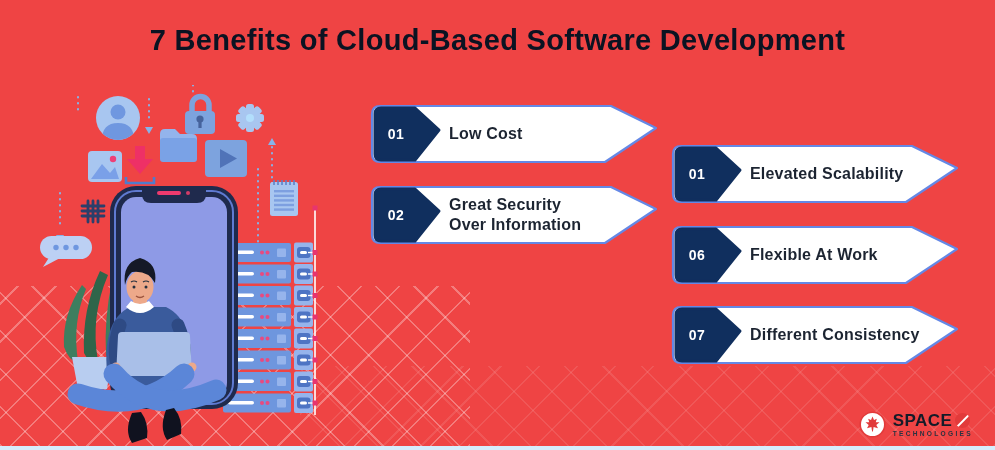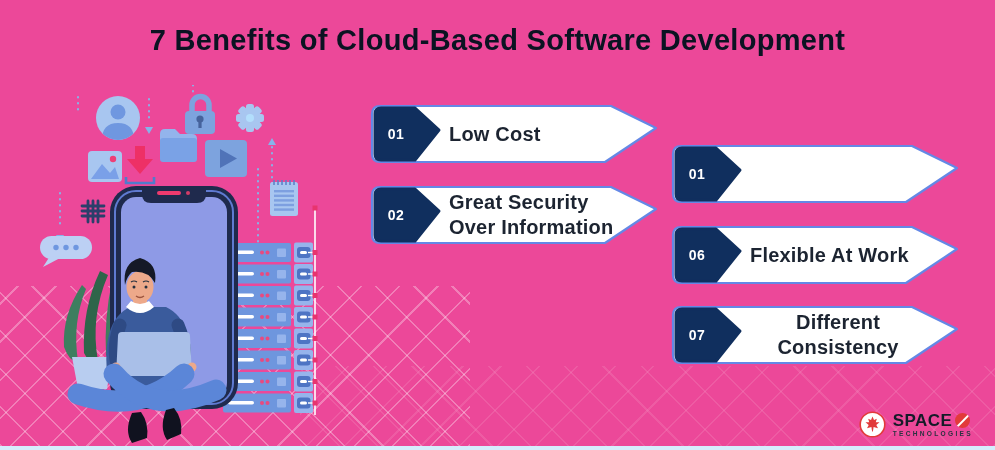--- a/index.html
+++ b/index.html
@@ -1,19 +1,19 @@
 <!DOCTYPE html>
 <html><head>
 <meta charset="utf-8">
 <style>
   * { margin:0; padding:0; box-sizing:border-box; }
   body { font-family:"Liberation Sans", sans-serif; }
   .frame{
     position:relative; width:995px; height:450px;
-    background:#ec4899; overflow:hidden;
+    background:#ef4444; overflow:hidden;
   }
   .lattice{
     position:absolute; left:0; bottom:4px; width:470px; height:160px;
     background:
       repeating-linear-gradient(45deg, rgba(255,255,255,.30) 0 1.6px, transparent 1.6px 27px),
       repeating-linear-gradient(-45deg, rgba(255,255,255,.30) 0 1.6px, transparent 1.6px 27px);
     pointer-events:none;
   }
   .lattice2{
     position:absolute; left:300px; bottom:4px; right:0; height:80px; opacity:.35;
@@ -31,21 +31,21 @@
   .banner{ position:absolute; width:290px; height:60px; }
   .banner svg{ position:absolute; left:0; top:0; }
   .num{
     position:absolute; left:6px; top:0; width:42px; height:60px;
     display:flex; align-items:center; justify-content:center;
     color:#ffffff; font-size:14px; font-weight:700; letter-spacing:.5px;
   }
   .lbl{
     position:absolute; left:80px; top:0; height:60px; right:34px;
     display:flex; align-items:center;
-    color:#1c2431; font-size:20px; font-weight:600;
+    color:#1c2431; font-size:16px; font-weight:600;
     white-space:pre-line; line-height:1.25; letter-spacing:.2px;
   }
   .b1{left:369px; top:104px;} .b2{left:369px; top:185px;}
   .b3{left:369px; top:265px;} .b4{left:369px; top:345px;}
   .b5{left:670px; top:144px;} .b6{left:670px; top:225px;}
   .b7{left:670px; top:305px;text-align:center;}
   .illus{ position:absolute; left:20px; top:85px; width:330px; height:365px; }
   .logo{
     position:absolute; right:22px; bottom:12px;
     display:flex; align-items:center; gap:7px;
@@ -339,20 +339,21 @@
   </div>
 
 
 
   <div class="banner b5">
     <svg width="290" height="60" viewBox="0 0 290 60">
       <path d="M11 2 H242 L287 24 L236 58 H11 Q3 58 3 50 V10 Q3 2 11 2 Z" fill="#ffffff" stroke="#6488e6" stroke-width="2.2" stroke-linejoin="round"></path>
       <path d="M12 4 H46 L70 26 L46 56 H12 Q6 56 6 50 V10 Q6 4 12 4 Z" fill="#102f5e" stroke="#102f5e" stroke-width="3" stroke-linejoin="round"></path>
     </svg>
     <span class="num">01</span>
+    <span class="lbl">Elevated Scalability</span>
   </div>
 
   <div class="banner b6">
     <svg width="290" height="60" viewBox="0 0 290 60">
       <path d="M11 2 H242 L287 24 L236 58 H11 Q3 58 3 50 V10 Q3 2 11 2 Z" fill="#ffffff" stroke="#6488e6" stroke-width="2.2" stroke-linejoin="round"></path>
       <path d="M12 4 H46 L70 26 L46 56 H12 Q6 56 6 50 V10 Q6 4 12 4 Z" fill="#102f5e" stroke="#102f5e" stroke-width="3" stroke-linejoin="round"></path>
     </svg>
     <span class="num">06</span>
     <span class="lbl">Flexible At Work</span>
   </div>

